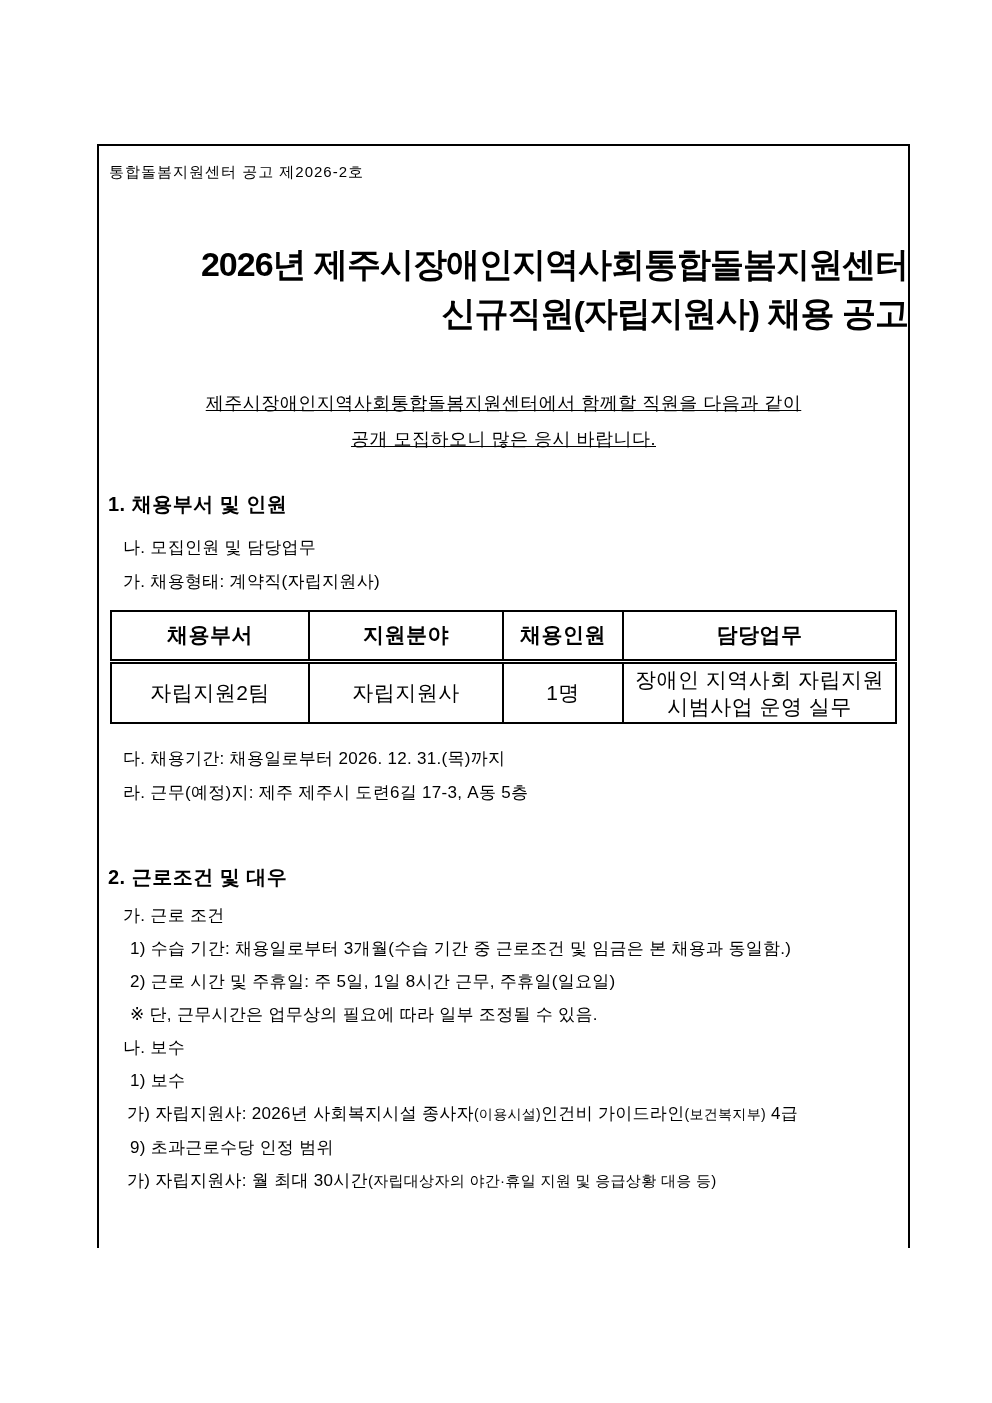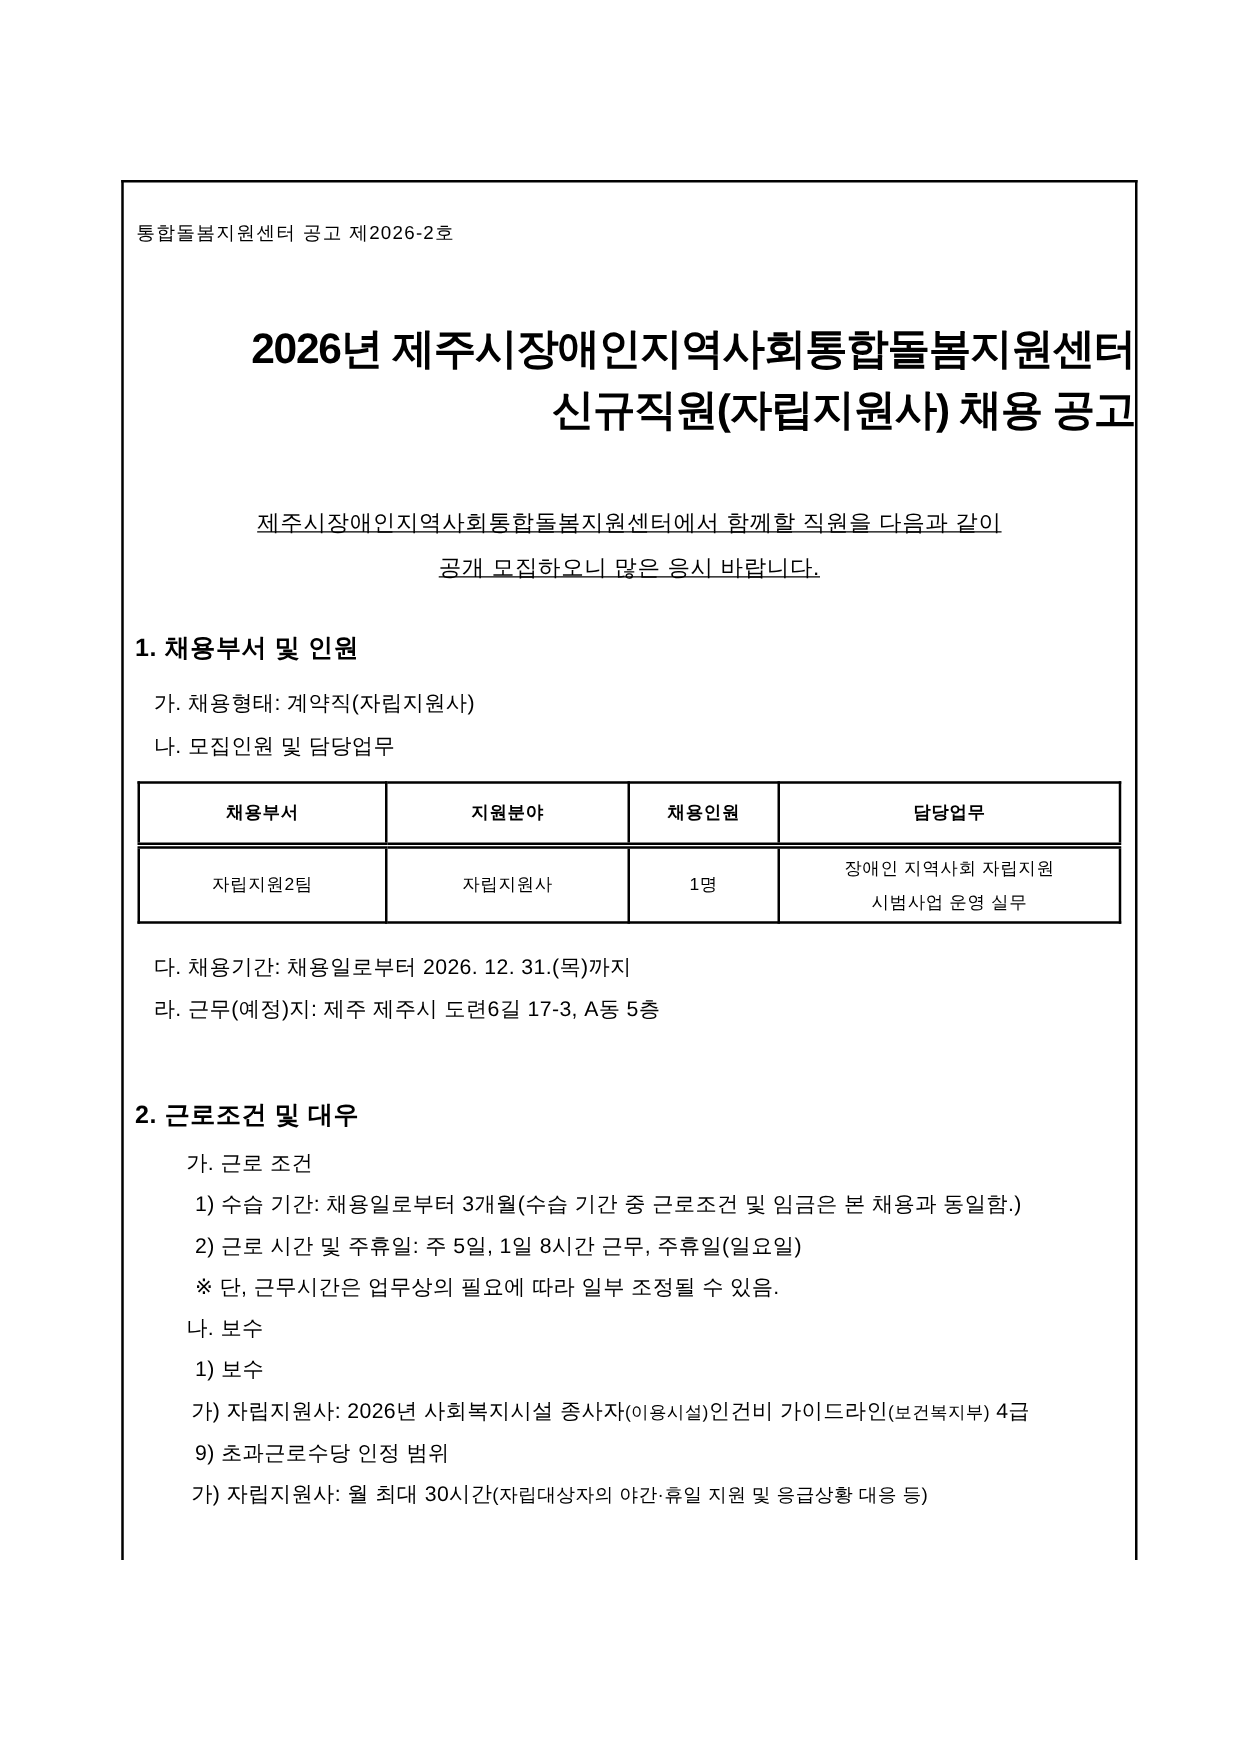--- a/index.html
+++ b/index.html
@@ -20,21 +20,21 @@
     left: 97px;
     top: 144px;
     width: 813px;
     height: 1104px;
     border-top: 2px solid #000;
     border-left: 2px solid #000;
     border-right: 2px solid #000;
     border-bottom: none;
   }
   .notice-number {
-    padding-top: 32px;
+    padding-top: 17px;
     padding-left: 10px;
     font-size: 15px;
     line-height: 18px;
     letter-spacing: 1px;
   }
   .doc-title {
     margin-top: 59px;
     text-align: right;
     font-size: 34px;
     font-weight: bold;
@@ -72,33 +72,33 @@
     margin-top: 11px;
     margin-left: 11px;
     width: 785px;
     border-collapse: collapse;
     table-layout: fixed;
   }
   table.recruit th, table.recruit td {
     border: 2px solid #000;
     text-align: center;
     vertical-align: middle;
-    font-size: 14px;
+    font-size: 21px;
     letter-spacing: 0.5px;
   }
   table.recruit thead th {
     height: 50px;
     font-weight: bold;
     border-bottom: 5px double #000;
   }
   table.recruit tbody td { height: 62px; font-weight: normal; }
   .duty-cell div { line-height: 27px; }
   .after-table { margin-top: 18px; }
   .sec2 { margin-top: 55px; }
-  .sec2 .items { margin-top: 10px; padding-left: 26px; }
+  .sec2 .items { margin-top: 10px; }
   .sec2 .line { line-height: 33px; }
   col.c1 { width: 198px; }
   col.c2 { width: 194px; }
   col.c3 { width: 120px; }
   col.c4 { width: 273px; }
 </style>
 </head>
 <body>
 
 <div class="page">
@@ -112,22 +112,22 @@
     </div>
 
     <div class="intro">
       <div>제주시장애인지역사회통합돌봄지원센터에서 함께할 직원을 다음과 같이</div>
       <div>공개 모집하오니 많은 응시 바랍니다.</div>
     </div>
 
     <div class="sec1">
       <div class="sec-heading">1. 채용부서 및 인원</div>
       <div class="items">
+        <div class="line ind-ga">나. 모집인원 및 담당업무</div>
         <div class="line ind-ga">가. 채용형태: 계약직(자립지원사)</div>
-        <div class="line ind-ga">나. 모집인원 및 담당업무</div>
       </div>
 
       <table class="recruit">
         <colgroup>
           <col class="c1">
             <col class="c2">
             <col class="c3">
             <col class="c4">
         </colgroup>
         <thead>

